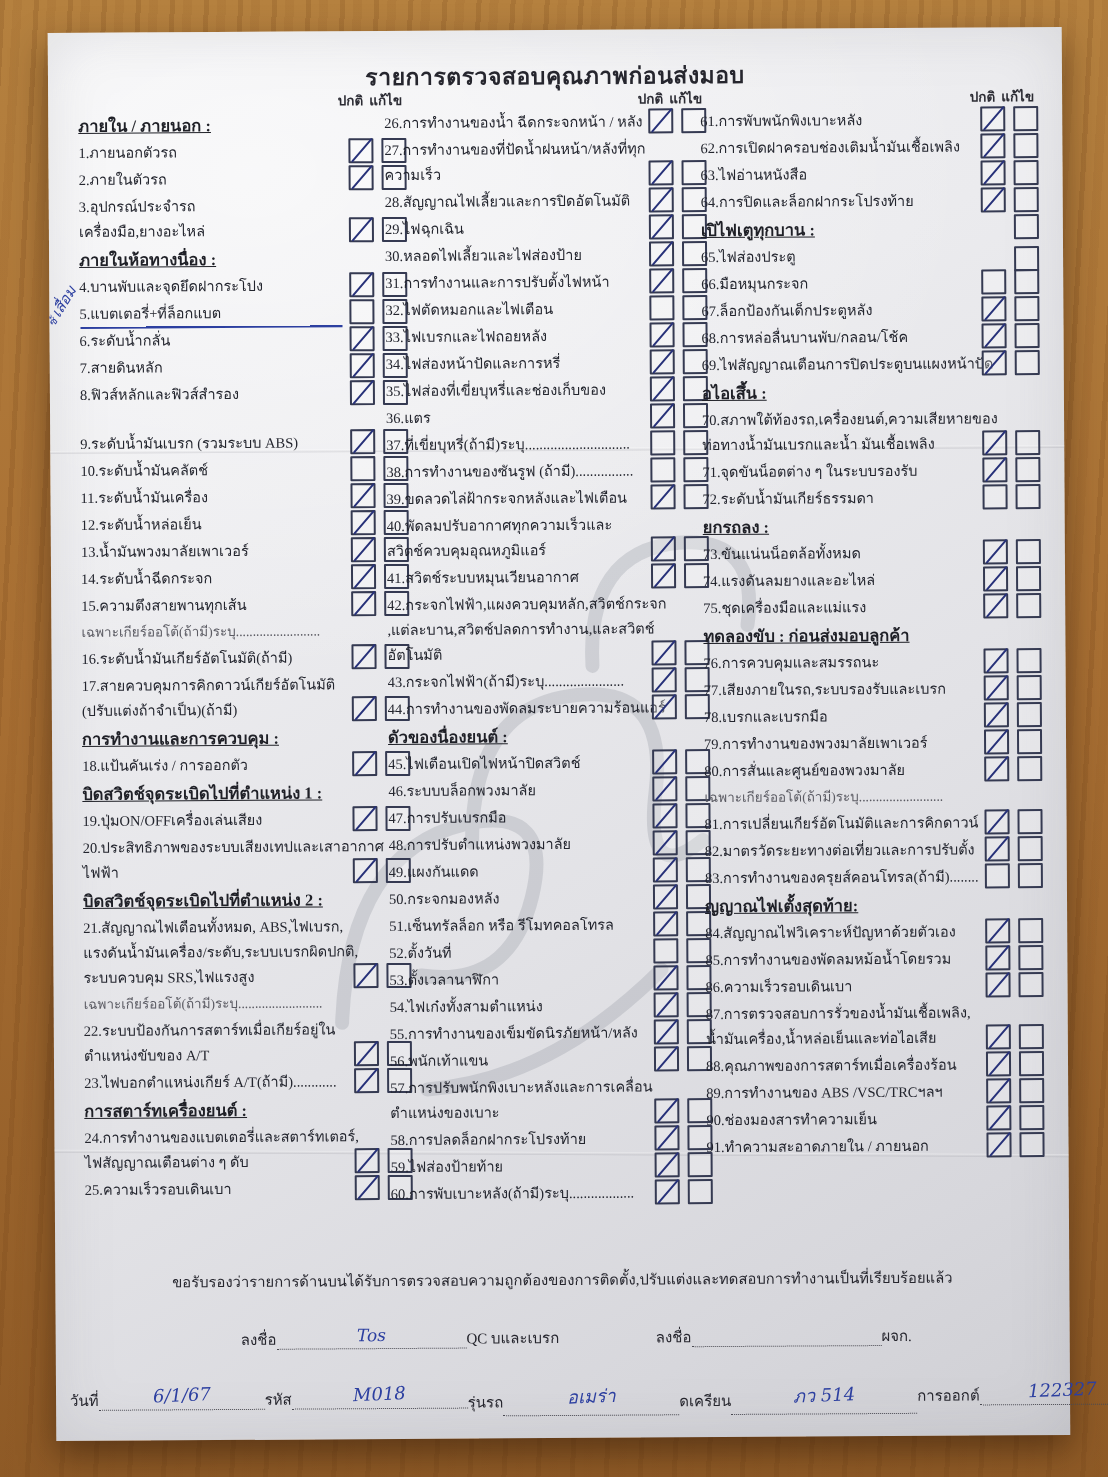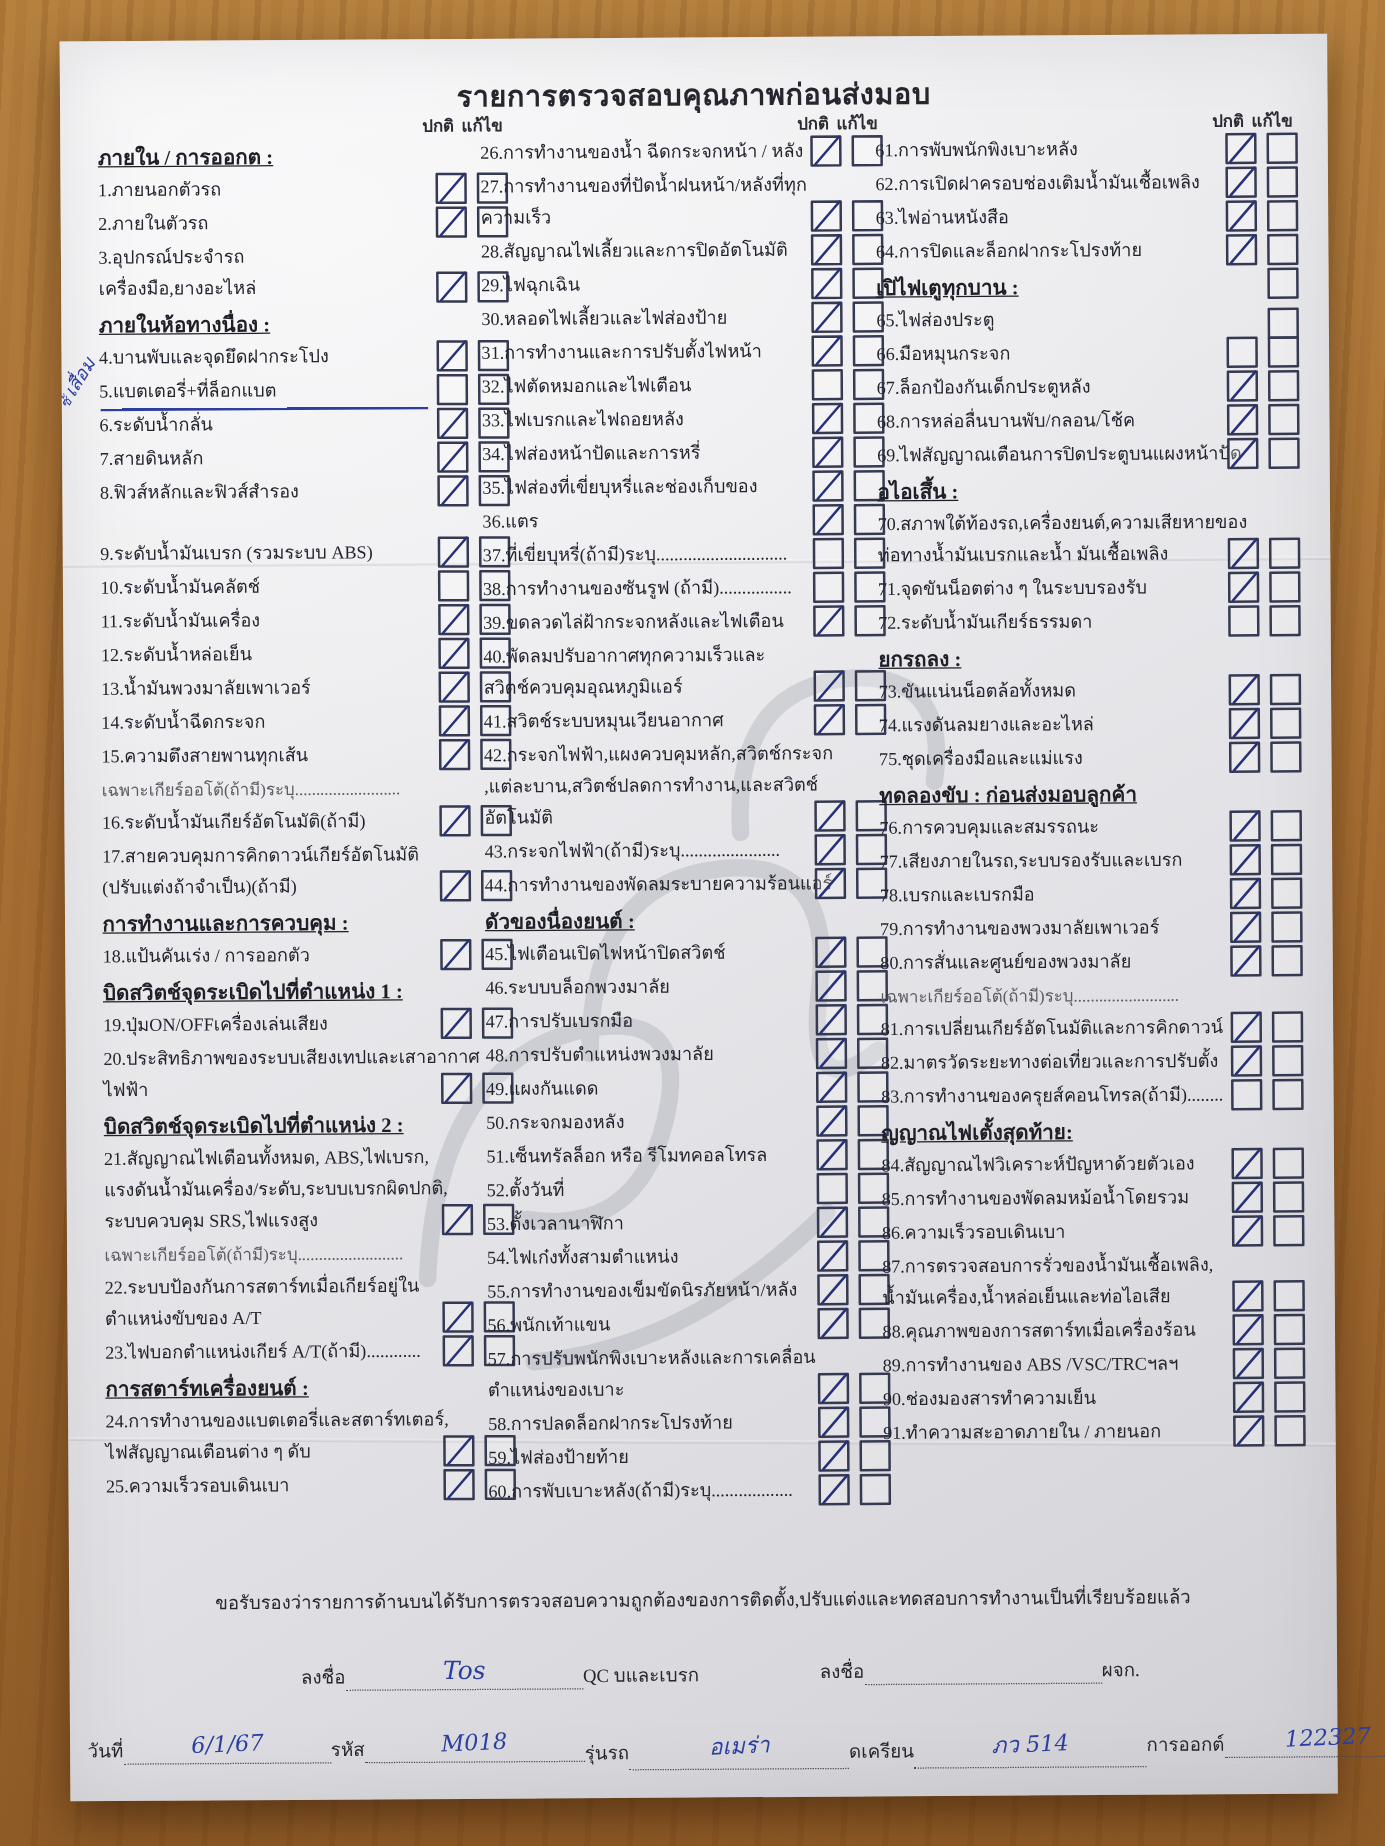--- a/index.html
+++ b/index.html
@@ -56,21 +56,21 @@
   .margin-note{
     position:absolute;left:-40px;top:-8px;color:#2c3fa0;font-size:15px;
     transform:rotate(-58deg);font-style:italic;white-space:nowrap;
   }
   .margin-note::before{content:"ซ้ ";font-size:11px;}
   .footer{position:absolute;left:0;top:1238px;width:100%;color:#26262e;}
   .certify{text-align:center;font-size:14.8px;white-space:nowrap;}
   .sign-row{position:absolute;top:58px;width:100%;}
   .sign{position:absolute;font-size:15px;}
   .sign .dots{display:inline-block;border-bottom:1.5px dotted #4a4a52;min-width:190px;text-align:center;}
-  .pen{font-family:"DejaVu Serif", serif;font-style:italic;color:#2c3fa0;font-size:20px;}
+  .pen{font-family:"DejaVu Serif", serif;font-style:italic;color:#2c3fa0;font-size:17px;}
   .sign .pen{display:inline-block;transform:translateY(-3px);}
   .fields-row{position:absolute;top:118px;left:14px;right:10px;display:flex;justify-content:space-between;font-size:15px;}
   .field{white-space:nowrap;}
   .field .dots{display:inline-block;border-bottom:1.5px dotted #4a4a52;text-align:center;padding:0 8px;}
   .field .pen{display:inline-block;transform:translateY(-4px) rotate(-2deg);font-size:18px;}
 </style>
 </head>
 <body>
 
 <div class="paper">
@@ -85,21 +85,21 @@
 
   <div class="crease" style="top:418px"></div>
   <div class="crease" style="top:1122px;transform:rotate(.6deg)"></div>
 
   <h1 class="title">รายการตรวจสอบคุณภาพก่อนส่งมอบ</h1>
 
   <div class="col" id="col1">
     <div class="col-head">
       <span>ปกติ</span><span>แก้ไข</span>
     </div>
-  <div class="sec"><span>ภายใน / การออกต :</span></div>
+  <div class="sec"><span>ภายใน / ภายนอก :</span></div>
       <div class="row">
         <div class="text">
           <span>1.ภายนอกตัวรถ</span>
         </div>
         <div class="boxes">
           <div class="box checked"></div>
           <div class="box"></div>
         </div>
       </div>
       <div class="row">

